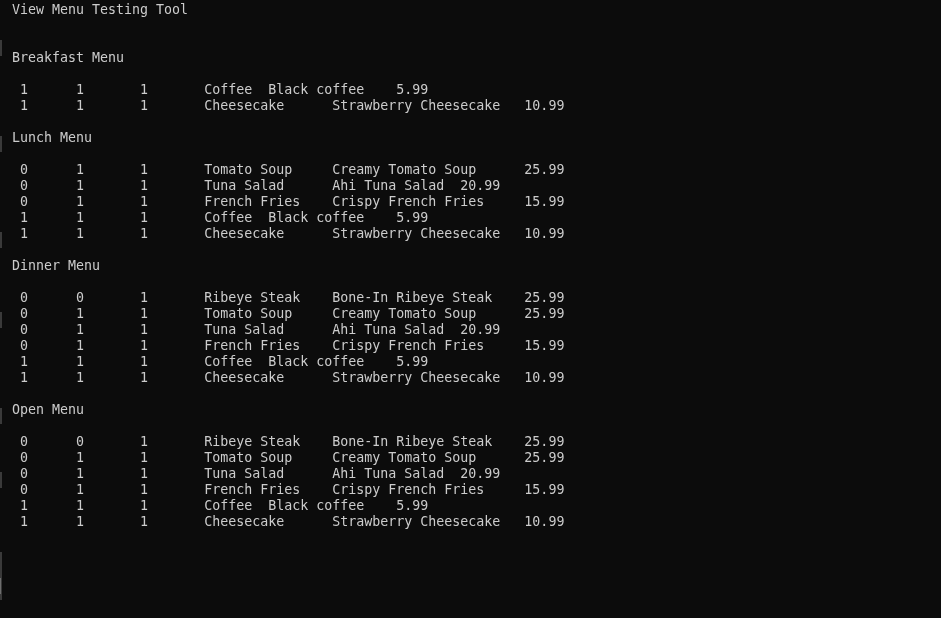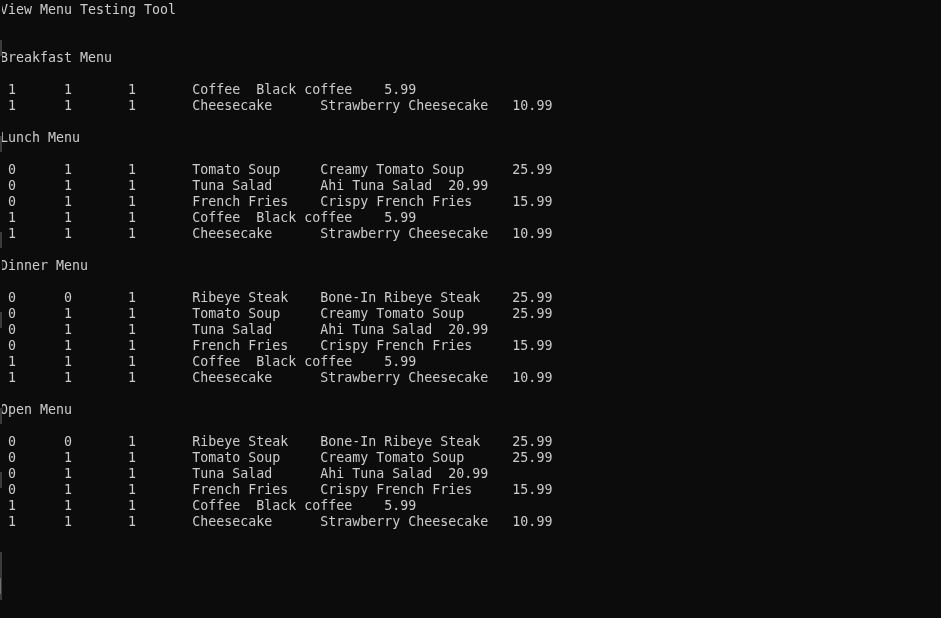--- a/index.html
+++ b/index.html
@@ -19,20 +19,21 @@
     position: relative;
     box-sizing: border-box;
     padding: 2px 0 0 0;
   }
   #screen {
     white-space: pre;
     tab-size: 8;
     -moz-tab-size: 8;
     letter-spacing: 0;
     padding-left: 0;
+    margin-left: 12px;
   }
   .scroll-edge {
     position: absolute;
     left: 0;
     top: 0;
     width: 2px;
     height: 618px;
     background: linear-gradient(
       to bottom,
       #0c0c0c 0px, #0c0c0c 40px,

